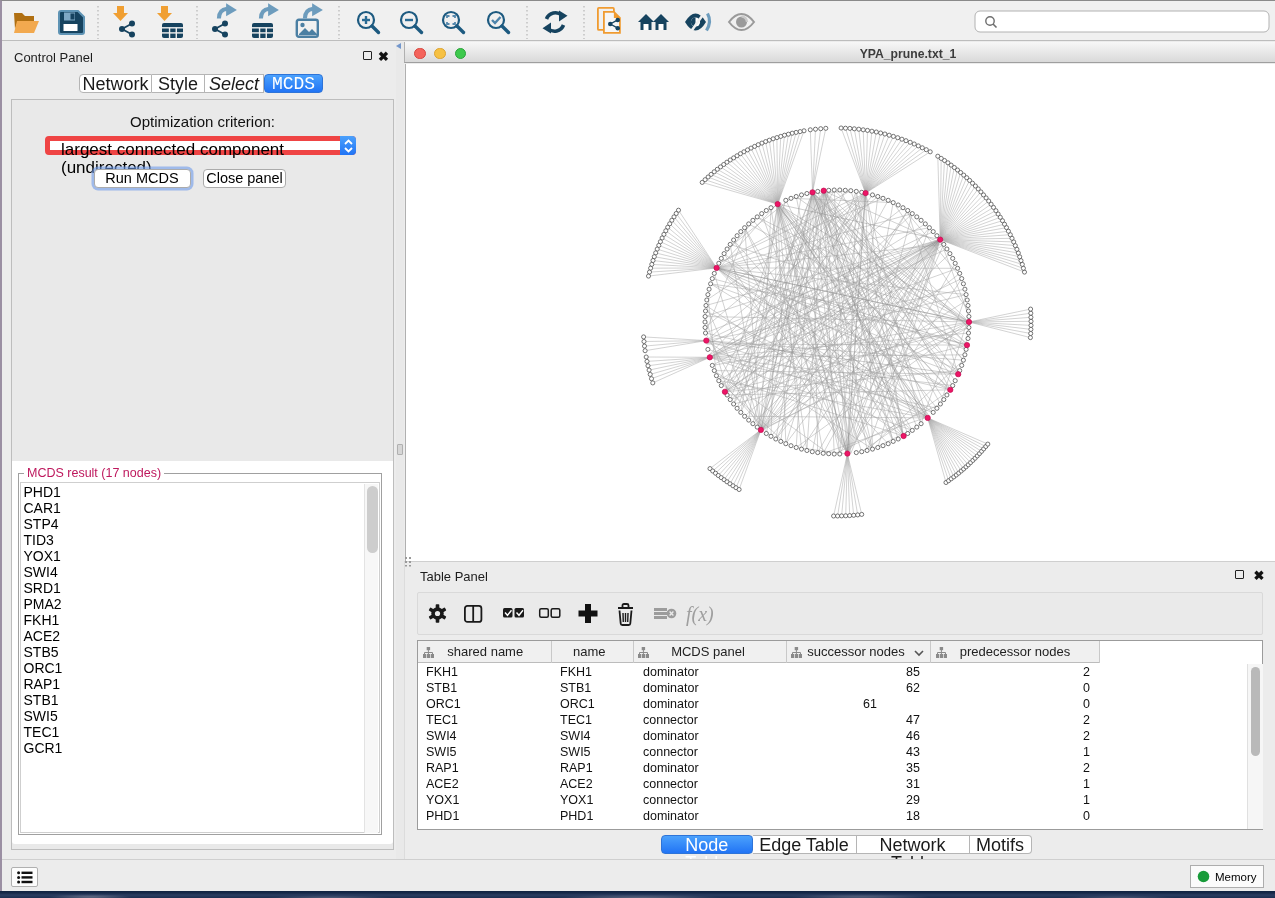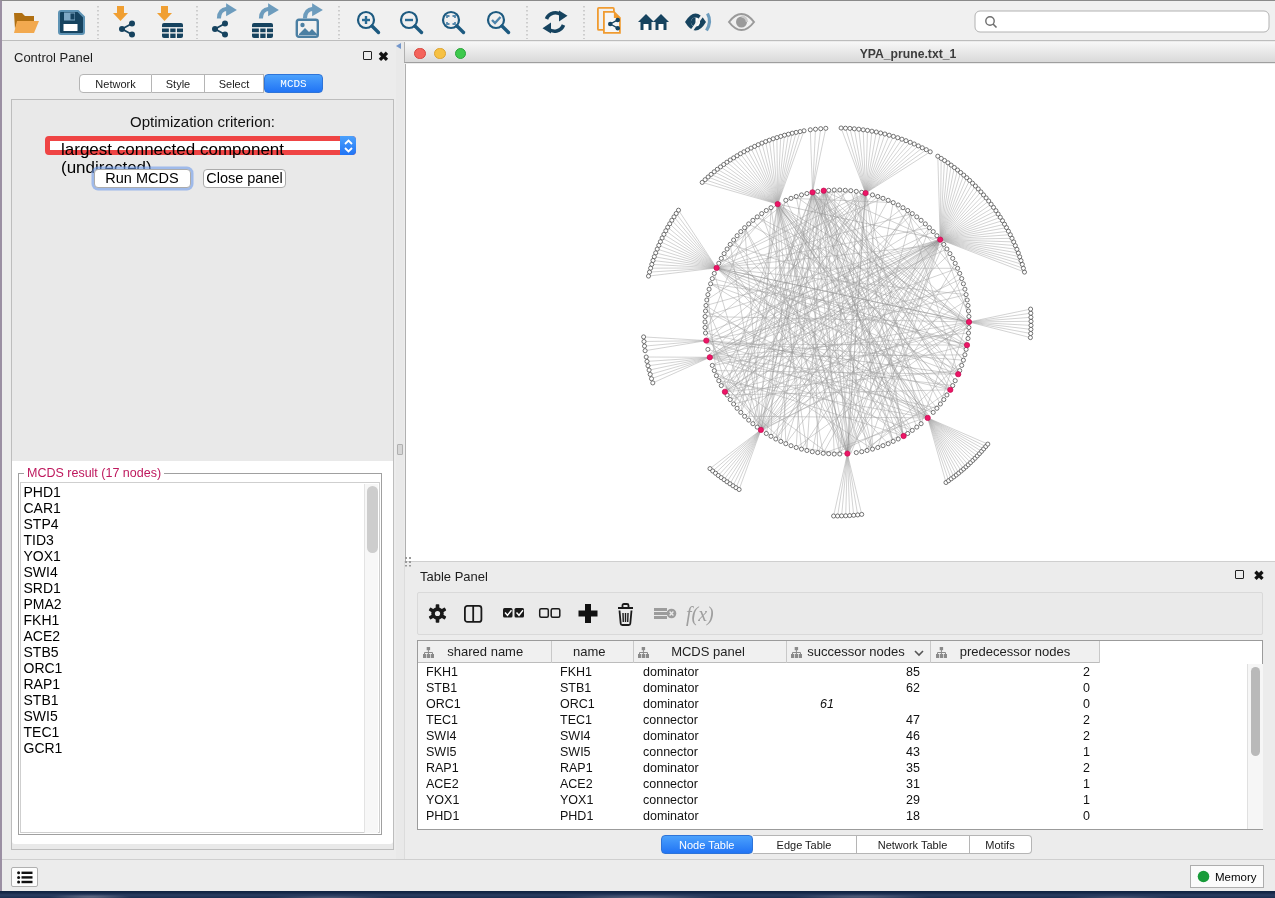--- a/index.html
+++ b/index.html
@@ -7,21 +7,21 @@
 .abs { position:absolute; }
 #win { position:absolute; left:0; top:0; width:1275px; height:891px; background:#ececec; border-top:1px solid #8a8a8a; border-left:2px solid #9b8fa3; }
 
 #toolbar { position:absolute; left:2px; top:1px; width:1273px; height:40px; background:#f0f0f0; border-bottom:1px solid #bdbdbd; }
 
 #cpanel { position:absolute; left:2px; top:42px; width:394px; height:817px; background:#ececec; }
 #cp-title { position:absolute; left:14px; top:50px; font-size:13px; color:#1d1d1d; }
 .floatbtn { position:absolute; width:9px; height:9px; border:1.6px solid #222; border-radius:1px; }
 .closex { position:absolute; font-size:13px; font-weight:bold; color:#111; }
 .tabrow { position:absolute; display:flex; }
-.tab { height:19px; background:#fff; border:1px solid #b5b5b5; border-left:none; font-size:11px; color:#1a1a1a; text-align:center; line-height:19px; }
+.tab { height:19px; background:#fff; border:1px solid #b5b5b5; border-left:none; font-size:18px; color:#1a1a1a; text-align:center; line-height:19px; }
 .tab.first { border-left:1px solid #b5b5b5; border-radius:4px 0 0 4px; }
 .tab.last { border-radius:0 4px 4px 0; }
 .tab.sel { background:linear-gradient(#4ba1fc,#2174f5); color:#fff; border-color:#2e74d8; border-radius:4px; border-left:1px solid #2e74d8; }
 #cp-content { position:absolute; left:11px; top:99px; width:383px; height:751px; border:1px solid #bdbdbd; background:#e9e9e9; }
 #cp-white { position:absolute; left:12px; top:461px; width:381px; height:383px; background:#fff; border-radius:0 0 3px 3px; }
 #opt-label { position:absolute; left:0; top:113px; width:405px; text-align:center; font-size:15px; color:#111; }
 #combo { position:absolute; left:45px; top:136px; width:311px; height:19px; background:#fff; border:5px solid #ef4444; border-radius:4px; font-size:17px; letter-spacing:0px; color:#000; line-height:17.5px; padding-left:11px; }
 #combo-cap { position:absolute; left:340px; top:136px; width:16px; height:19px; background:linear-gradient(#4ba1fc,#2174f5); border-radius:0 4px 4px 0; }
 .btn { position:absolute; height:19px; background:#fff; border:1px solid #ababab; border-radius:4px; font-size:14.5px; color:#000; text-align:center; line-height:17px; }
 #groupbox { position:absolute; left:18px; top:473px; width:364px; height:362px; border:1px solid #a0a0a0; }
@@ -205,21 +205,21 @@
       <line x1="989" y1="22" x2="992.5" y2="25.5" stroke="#6e6e6e" stroke-width="1.6"></line>
 </svg>
   </div>
 <div id="cpanel"></div>
 <div id="cp-title">Control Panel</div>
 <div class="floatbtn" style="left:363px; top:51px;"></div>
 <div class="closex" style="left:378px; top:49px;">✖</div>
 <div class="tabrow" style="left:79px; top:74px;">
   <div class="tab first" style="width:73px;">Network</div>
   <div class="tab" style="width:53px;">Style</div>
-  <div class="tab" style="width:59px;">Select</div>
+  <div class="tab" style="width:59px;font-style:italic;">Select</div>
   <div class="tab sel last" style="width:59px;font-family:Liberation Mono, monospace;">MCDS</div>
 </div>
 <div id="cp-content"></div>
 <div id="cp-white"></div>
 <div id="opt-label">Optimization criterion:</div>
 <div id="combo">largest connected component (undirected)</div>
 <div id="combo-cap"></div>
 <svg class="abs" style="left:343px;top:139px;" width="11" height="14" viewBox="0 0 11 14">
     <path d="M2,5 L5.5,1.5 L9,5" stroke="#fff" stroke-width="1.8" fill="none"></path>
     <path d="M2,9 L5.5,12.5 L9,9" stroke="#fff" stroke-width="1.8" fill="none"></path>
@@ -1048,21 +1048,21 @@
 <div class="trow" style="left:820px;top:664px;width:100px;text-align:right;">85</div>
 <div class="trow" style="left:990px;top:664px;width:100px;text-align:right;">2</div>
 <div class="trow" style="left:426px;top:680px;">STB1</div>
 <div class="trow" style="left:560px;top:680px;">STB1</div>
 <div class="trow" style="left:643px;top:680px;">dominator</div>
 <div class="trow" style="left:820px;top:680px;width:100px;text-align:right;">62</div>
 <div class="trow" style="left:990px;top:680px;width:100px;text-align:right;">0</div>
 <div class="trow" style="left:426px;top:696px;">ORC1</div>
 <div class="trow" style="left:560px;top:696px;">ORC1</div>
 <div class="trow" style="left:643px;top:696px;">dominator</div>
-<div class="trow" style="left:820px;top:696px;width:100px;text-align:left;font-style:italic;">61</div>
+<div class="trow" style="left:820px;top:696px;width:100px;text-align:center;">61</div>
 <div class="trow" style="left:990px;top:696px;width:100px;text-align:right;">0</div>
 <div class="trow" style="left:426px;top:712px;">TEC1</div>
 <div class="trow" style="left:560px;top:712px;">TEC1</div>
 <div class="trow" style="left:643px;top:712px;">connector</div>
 <div class="trow" style="left:820px;top:712px;width:100px;text-align:right;">47</div>
 <div class="trow" style="left:990px;top:712px;width:100px;text-align:right;">2</div>
 <div class="trow" style="left:426px;top:728px;">SWI4</div>
 <div class="trow" style="left:560px;top:728px;">SWI4</div>
 <div class="trow" style="left:643px;top:728px;">dominator</div>
 <div class="trow" style="left:820px;top:728px;width:100px;text-align:right;">46</div>

